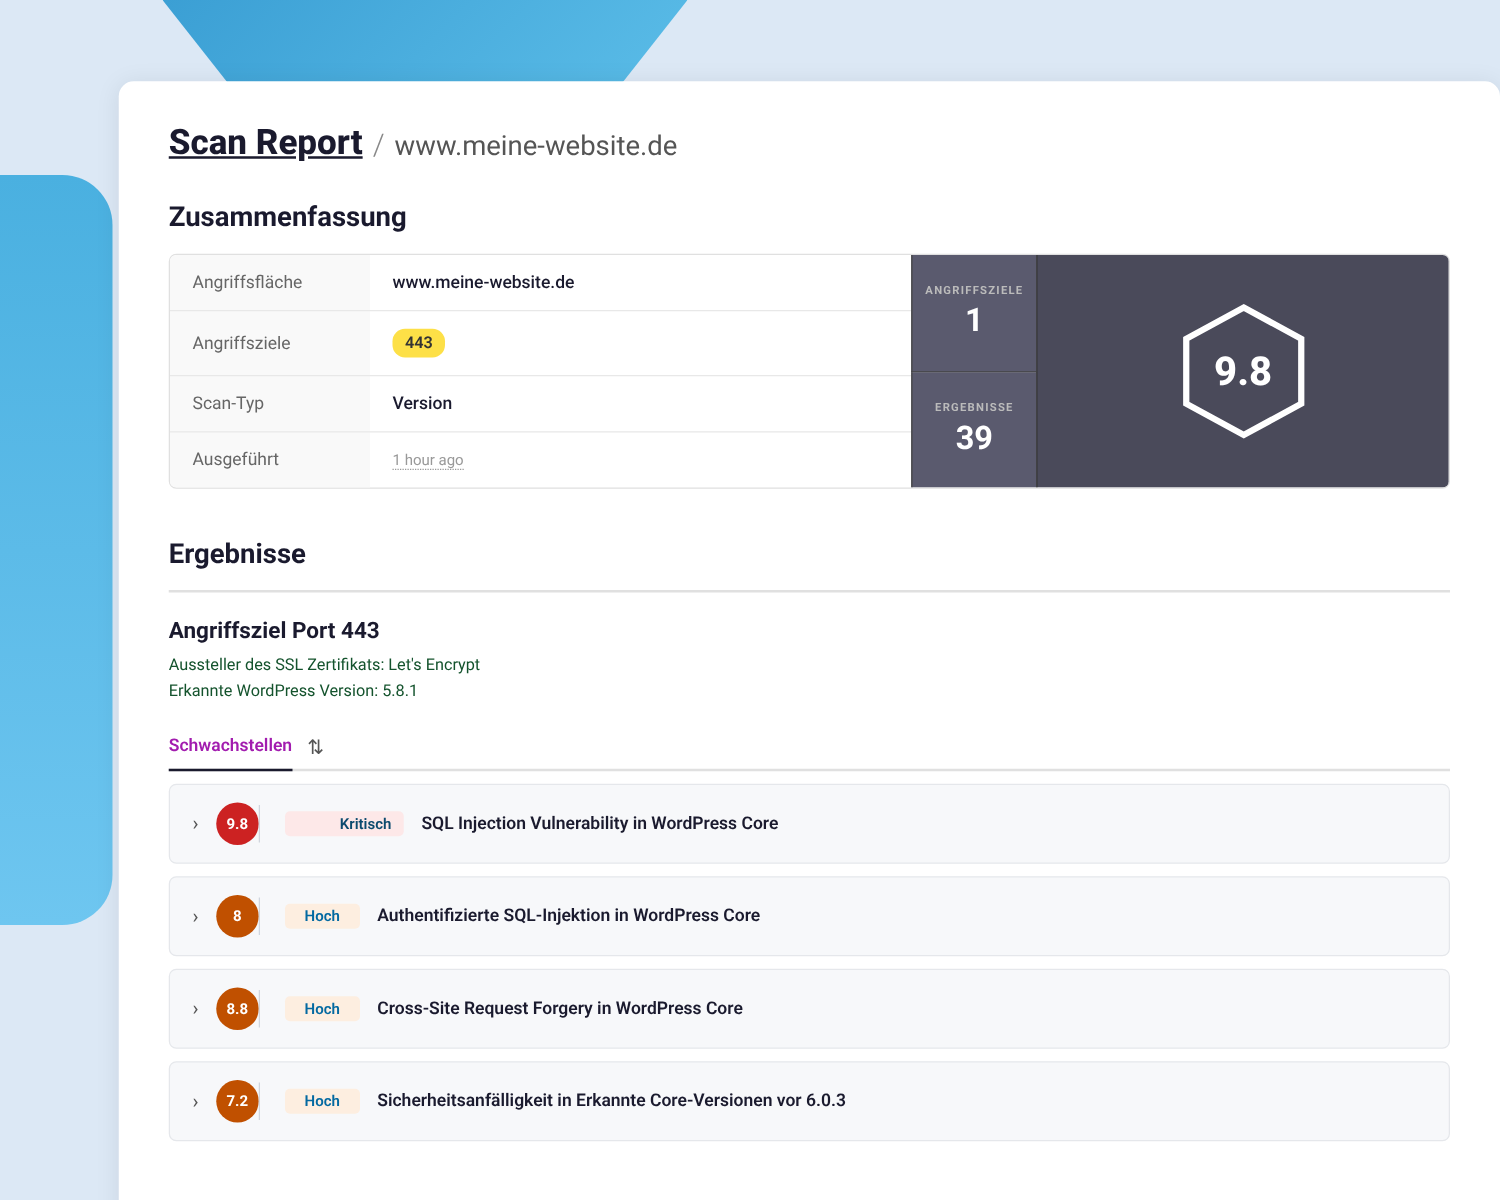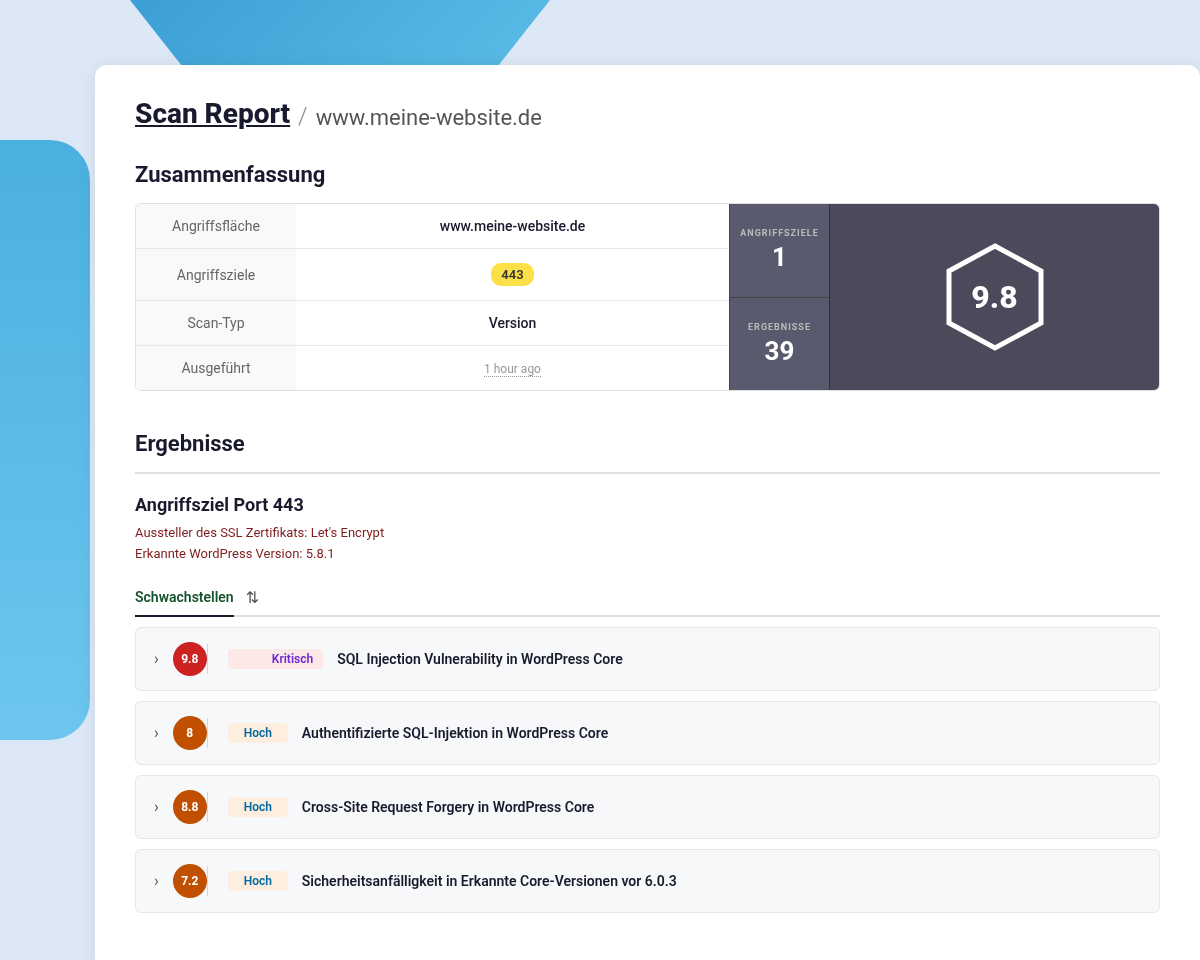--- a/index.html
+++ b/index.html
@@ -83,21 +83,20 @@
     .summary-area {
       display: flex;
       margin-bottom: 40px;
       border: 1px solid #e0e0e0;
       border-radius: 6px;
       overflow: hidden;
     }
     .summary-table {
       flex: 1;
       border-collapse: collapse;
-      text-align: center;
     }
     .summary-table tr {
       border-bottom: 1px solid #e8e8e8;
     }
     .summary-table tr:last-child {
       border-bottom: none;
     }
     .summary-table td {
       padding: 14px 18px;
       font-size: 14px;
@@ -204,37 +203,37 @@
       margin-bottom: 24px;
     }
     .attack-target-title {
       font-size: 18px;
       font-weight: 700;
       color: #1a1a2e;
       margin-bottom: 8px;
     }
     .attack-target-meta {
       font-size: 13px;
-      color: #7f1d1d;
+      color: #14532d;
       line-height: 1.6;
       margin-bottom: 16px;
     }
 
     
     .tab-bar {
       display: flex;
       align-items: center;
       border-bottom: 2px solid #e0e0e0;
       margin-bottom: 0;
       padding-bottom: 0;
     }
     .tab-active {
       font-size: 14px;
       font-weight: 600;
-      color: #14532d;
+      color: #a21caf;
       padding: 8px 0 10px 0;
       margin-right: 8px;
       border-bottom: 2px solid #1a1a2e;
       margin-bottom: -2px;
     }
     .sort-icon {
       font-size: 16px;
       color: #555;
       cursor: pointer;
       margin-left: 4px;
@@ -386,21 +385,21 @@
     </div>
 
     <div class="vuln-list">
 
       <div class="vuln-row">
         <span class="chevron-icon">›</span>
         <div class="score-badge" style="background:#cc2222;">
           <span>9.8</span>
         </div>
         <div class="vuln-separator"></div>
-        <span class="severity-tag" style="color:#6d28d9; background:#fde8e8;padding-left:44px;">Kritisch</span>
+        <span class="severity-tag" style="color:#0c4a6e; background:#fde8e8;padding-left:44px;">Kritisch</span>
         <span class="vuln-name">SQL Injection Vulnerability in WordPress Core</span>
       </div>
 
       <div class="vuln-row">
         <span class="chevron-icon">›</span>
         <div class="score-badge" style="background:#c05000;">
           <span>8</span>
         </div>
         <div class="vuln-separator"></div>
         <span class="severity-tag hoch">Hoch</span>

